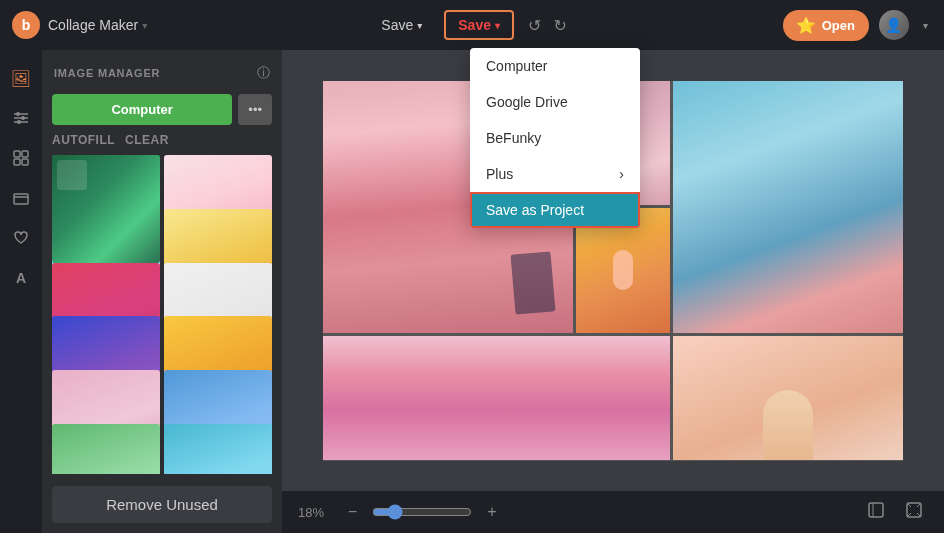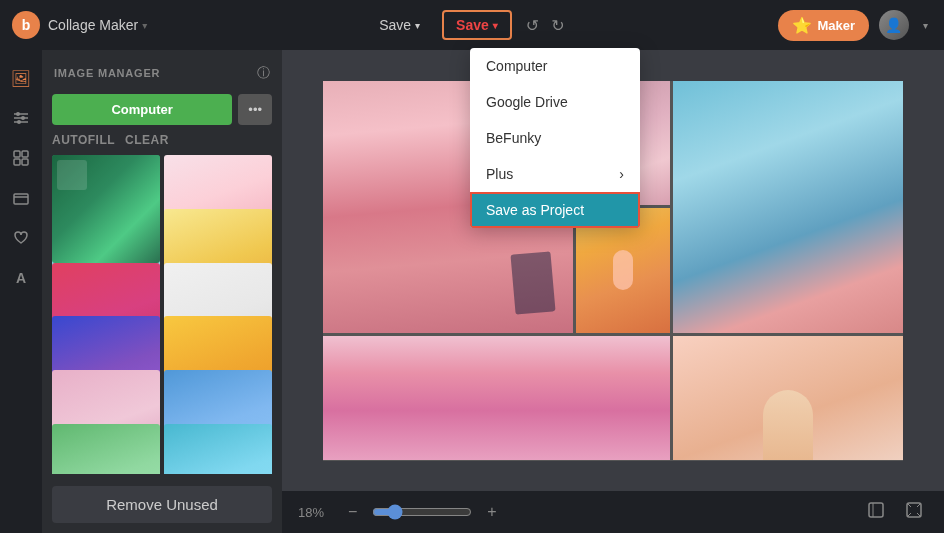--- a/index.html
+++ b/index.html
@@ -343,21 +343,21 @@
     <span>Save</span>
     <span style="font-size:10px">▾</span>
   </button>
   <div class="undo-redo">
     <button style="background:none;border:none;color:#888;cursor:pointer;font-size:16px;padding:4px;">↺</button>
     <button style="background:none;border:none;color:#888;cursor:pointer;font-size:16px;padding:4px;">↻</button>
   </div>
   <div style="flex:1"></div>
   <button class="plus-btn">
     <span style="font-size:16px">⭐</span>
-    <span>Maker</span>
+    <span>Open</span>
   </button>
   <div class="avatar">
     <div class="avatar-img">
       <span>👤</span>
     </div>
   </div>
   <button style="background:none;border:none;color:#888;cursor:pointer;font-size:10px;padding:2px 4px">▾</button>
 
   <div class="dropdown-menu">
     <div class="dropdown-item">

